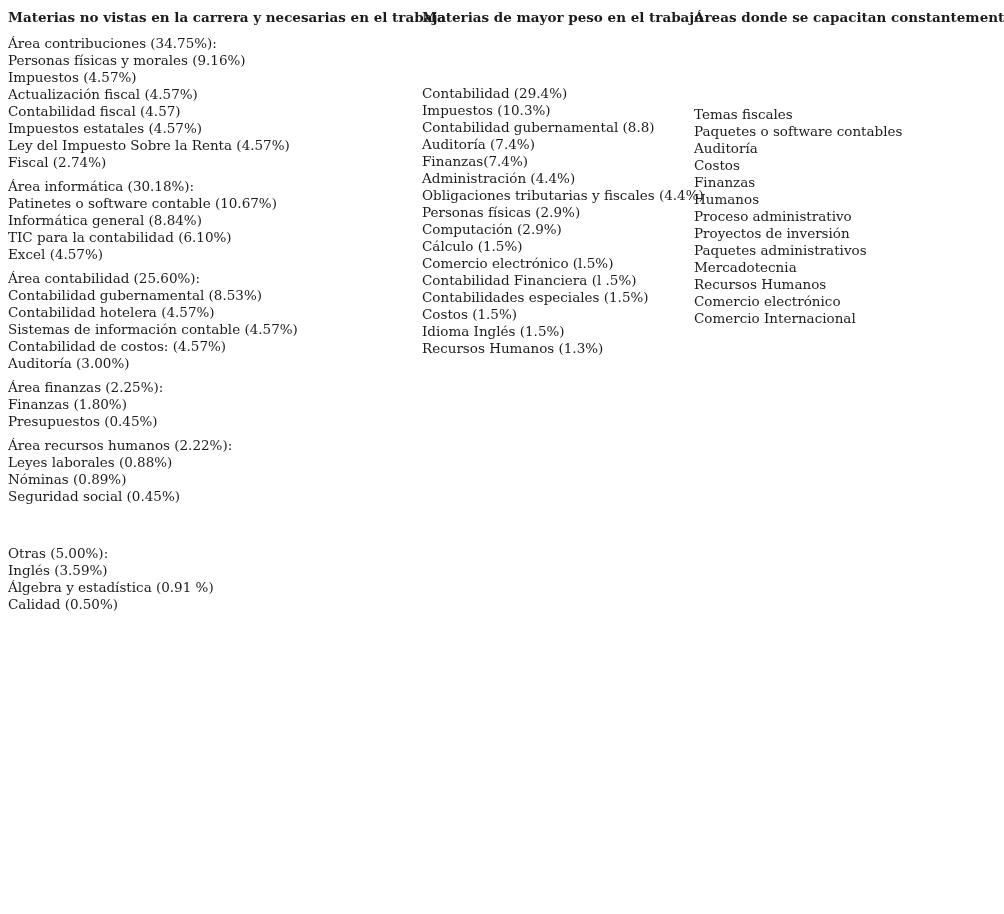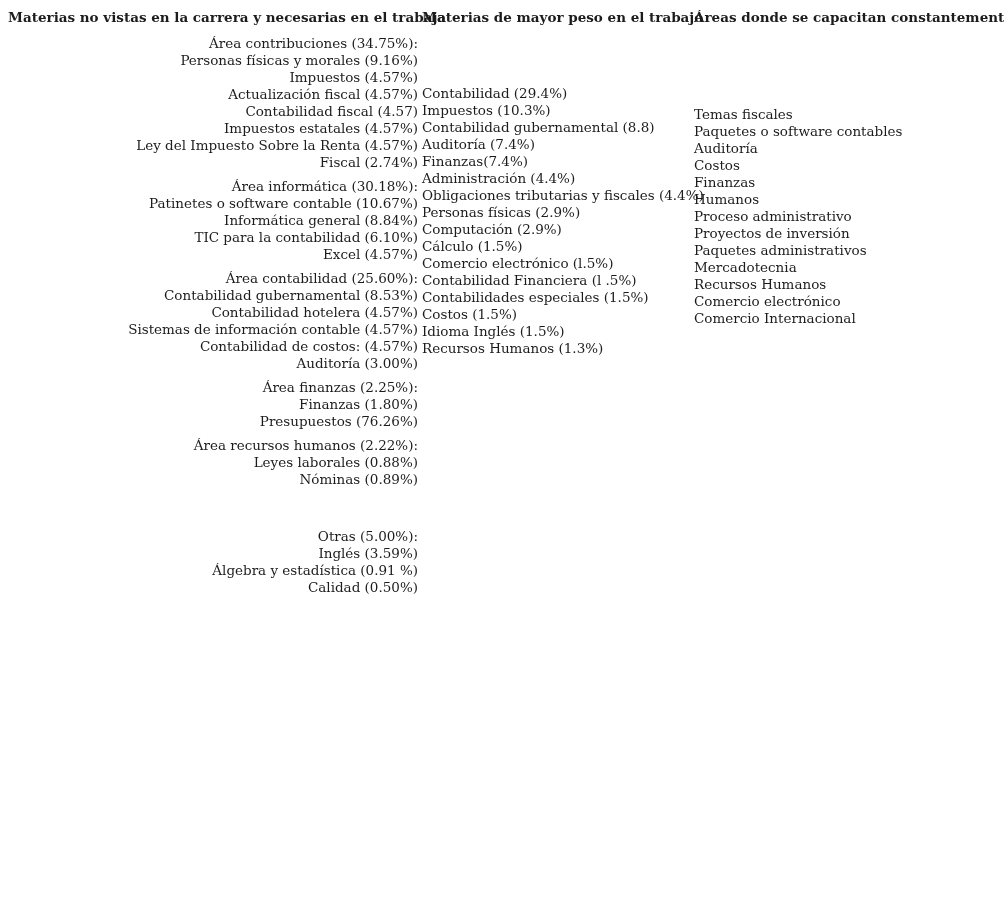--- a/index.html
+++ b/index.html
@@ -30,21 +30,21 @@
     line-height: 18px;
     white-space: nowrap;
   }
   .col-body {
     font-size: 13.5px;
     line-height: 17px;
   }
   .line {
     white-space: nowrap;
   }
-  .group { margin-bottom: 7px; text-align: right; }
+  .group { margin-bottom: 7px; }
   .group:last-child { margin-bottom: 0; margin-top: 40px; }
 
   
   .col-1 { left: 8px;   width: 410px; }
   .col-2 { left: 422px; width: 272px; }
   .col-3 { left: 694px; width: 306px; }
 
   .col-1 .col-body { margin-top: 9px; }
   .col-2 .col-body { margin-top: 59px; }
   .col-3 .col-body { margin-top: 80px; }
@@ -78,26 +78,27 @@
           <div class="line">Área contabilidad (25.60%):</div>
           <div class="line">Contabilidad gubernamental (8.53%)</div>
           <div class="line">Contabilidad hotelera (4.57%)</div>
           <div class="line">Sistemas de información contable (4.57%)</div>
           <div class="line">Contabilidad de costos: (4.57%)</div>
           <div class="line">Auditoría (3.00%)</div>
         </div>
         <div class="group">
           <div class="line">Área finanzas (2.25%):</div>
           <div class="line">Finanzas (1.80%)</div>
-          <div class="line">Presupuestos (76.26%)</div>
+          <div class="line">Presupuestos (0.45%)</div>
         </div>
         <div class="group">
           <div class="line">Área recursos humanos (2.22%):</div>
           <div class="line">Leyes laborales (0.88%)</div>
           <div class="line">Nóminas (0.89%)</div>
+          <div class="line">Seguridad social (0.45%)</div>
         </div>
         <div class="group">
           <div class="line">Otras (5.00%):</div>
           <div class="line">Inglés (3.59%)</div>
           <div class="line">Álgebra y estadística (0.91 %)</div>
           <div class="line">Calidad (0.50%)</div>
         </div>
       </div>
   </div>
 

